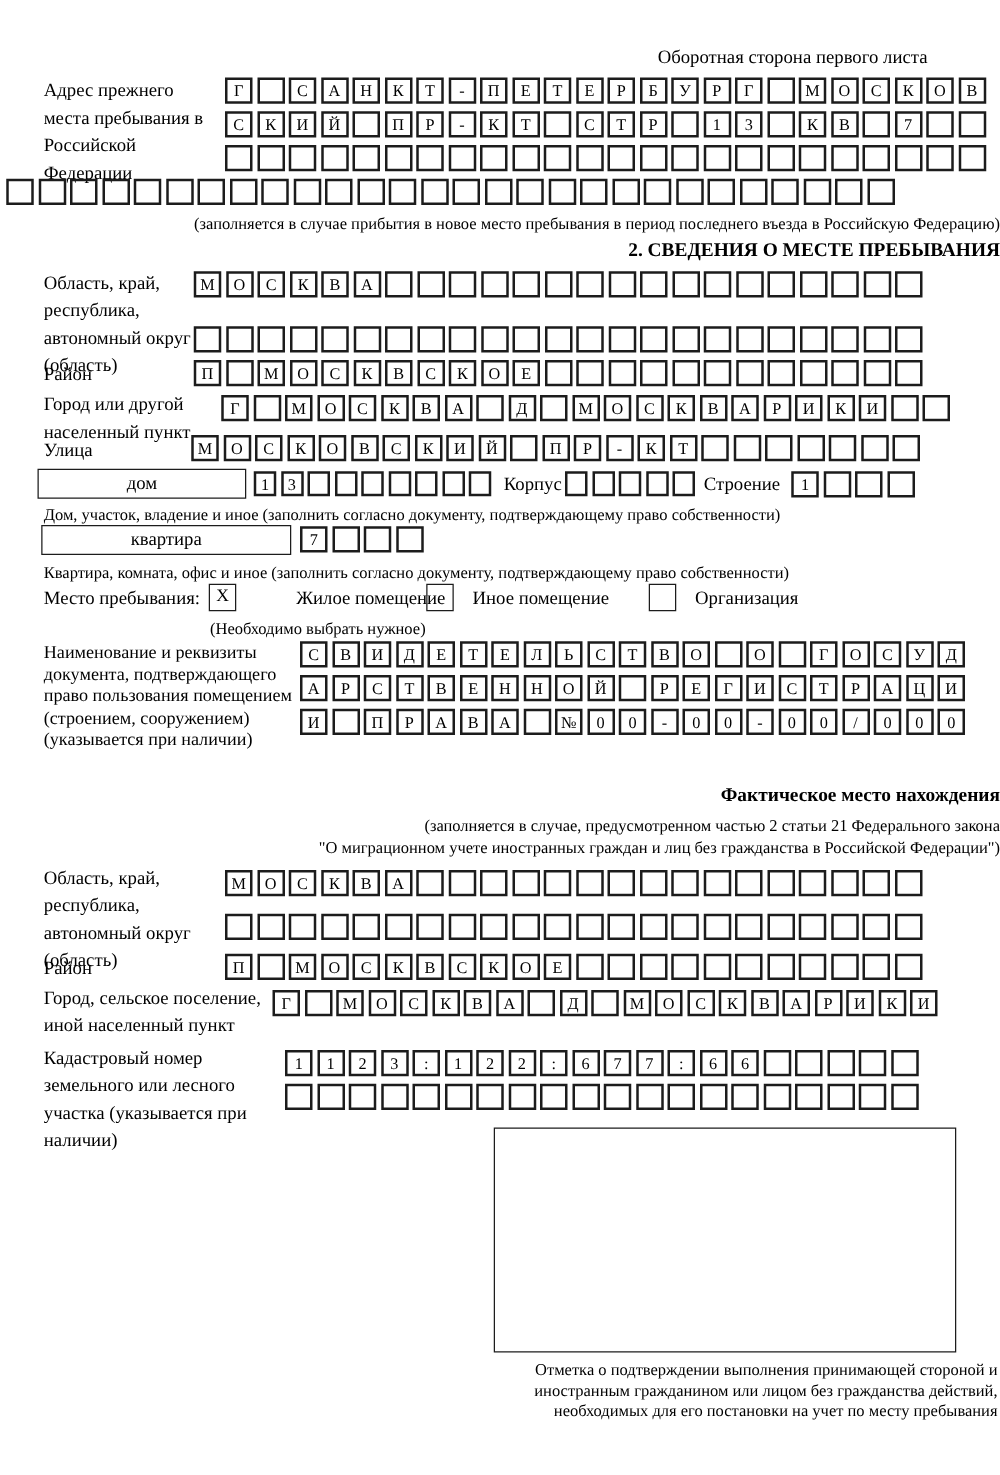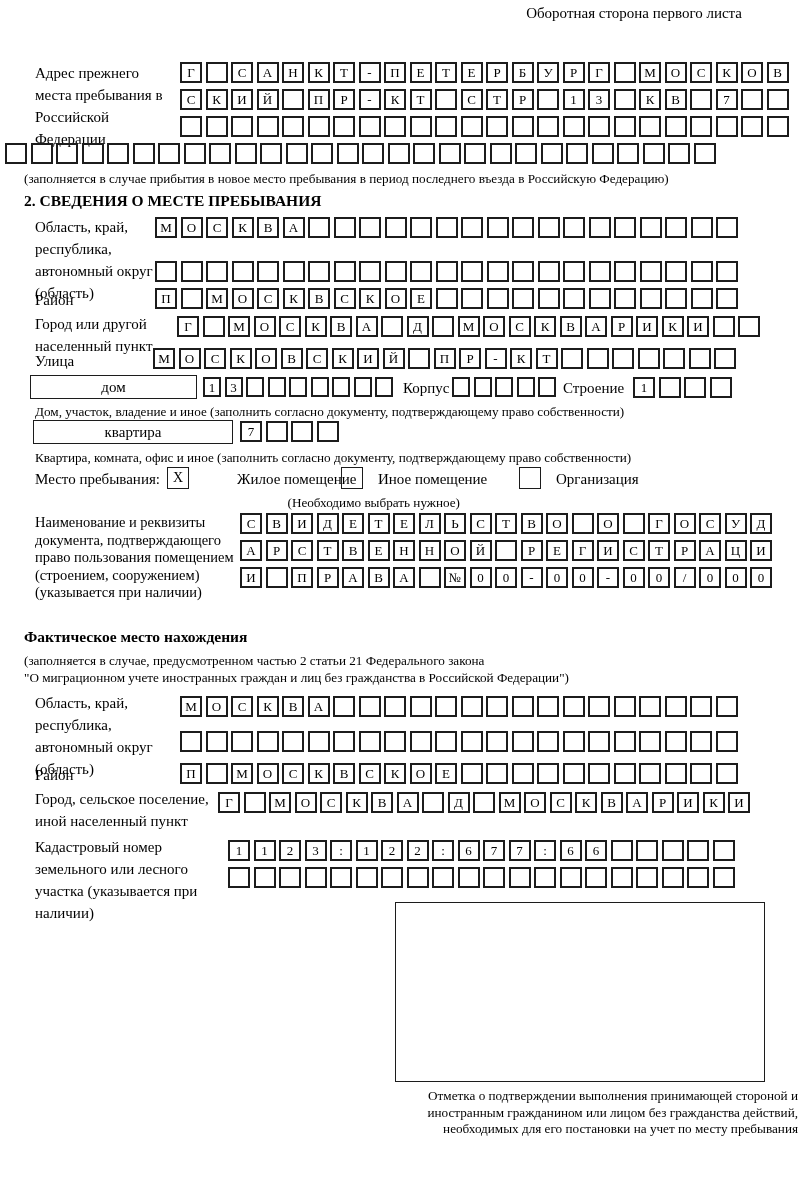--- a/index.html
+++ b/index.html
@@ -3,38 +3,38 @@
 <meta charset="utf-8">
 <style>
   * { margin:0; padding:0; box-sizing:border-box; }
   html,body { background:#fff; }
   body { font-family:"Liberation Serif","DejaVu Serif",serif; color:#000; width:800px; }
   .page { position:relative; width:800px; height:1180px; background:#fff; overflow:hidden; }
   .abs { position:absolute; }
   .label { font-size:15px; line-height:22px; }
   .tight { font-size:14.5px; line-height:17.5px; }
   .note { font-size:13.2px; line-height:16px; }
-  .center { left:0; width:800px; text-align:left;padding-left:24px; }
+  .center { left:0; width:800px; text-align:right;padding-left:24px; }
   .bold { font-weight:bold; }
   .grid { display:flex; gap:3.5px; }
   .cell { flex:none; width:22px; height:21px; border:2px solid #1c1c1c; display:inline-flex;
           align-items:center; justify-content:center; font-size:13px; line-height:13px; }
   .grid.sm .cell { width:18px; height:20px; }
   .wbox { border:1.6px solid #1c1c1c; height:24px; display:flex; align-items:center;
           justify-content:center; font-size:15px; }
   .chk { width:22px; height:22px; border:1.6px solid #1c1c1c; display:flex; align-items:center;
          justify-content:center; font-size:14px; }
   .stamp { border:1.8px solid #1c1c1c; background:#fff; }
 </style>
 </head>
 <body>
 
 <div class="page">
 
-  <div class="abs label" style="top:2px; right:58px;margin-left:27px;">Оборотная сторона первого листа</div>
+  <div class="abs label" style="top:35px; right:58px;margin-left:27px;">Оборотная сторона первого листа</div>
 
   <div class="abs label" style="left:35px; top:62px; width:132px;">Адрес прежнего места пребывания в Российской Федерации</div>
   <div class="abs grid" style="left:180px; top:62px;">
       <span class="cell">Г</span>
       <span class="cell"></span>
       <span class="cell">С</span>
       <span class="cell">А</span>
       <span class="cell">Н</span>
       <span class="cell">К</span>
       <span class="cell">Т</span>
@@ -313,21 +313,21 @@
     </div>
   <div class="abs note" style="left:35px; top:450px;">Квартира, комната, офис и иное (заполнить согласно документу, подтверждающему право собственности)</div>
 
   <span class="abs label" style="left:35px; top:468px;">Место пребывания:</span>
   <span class="abs chk" style="left:167px; top:467px;">X</span>
   <span class="abs label" style="left:198px; top:468px;margin-left:39px;">Жилое помещение</span>
   <span class="abs chk" style="left:341px; top:467px;"></span>
   <span class="abs label" style="left:378px; top:468px;">Иное помещение</span>
   <span class="abs chk" style="left:519px; top:467px;"></span>
   <span class="abs label" style="left:556px; top:468px;">Организация</span>
-  <div class="abs note" style="left:168px; top:495px; width:292px; text-align:right;">(Необходимо выбрать нужное)</div>
+  <div class="abs note" style="left:168px; top:495px; width:292px; text-align:left;">(Необходимо выбрать нужное)</div>
 
   <div class="abs tight" style="left:35px; top:514px; width:202px;">Наименование и реквизиты документа, подтверждающего право пользования помещением (строением, сооружением) (указывается при наличии)</div>
   <div class="abs grid" style="left:240px; top:513px;">
       <span class="cell">С</span>
       <span class="cell">В</span>
       <span class="cell">И</span>
       <span class="cell">Д</span>
       <span class="cell">Е</span>
       <span class="cell">Т</span>
       <span class="cell">Е</span>

